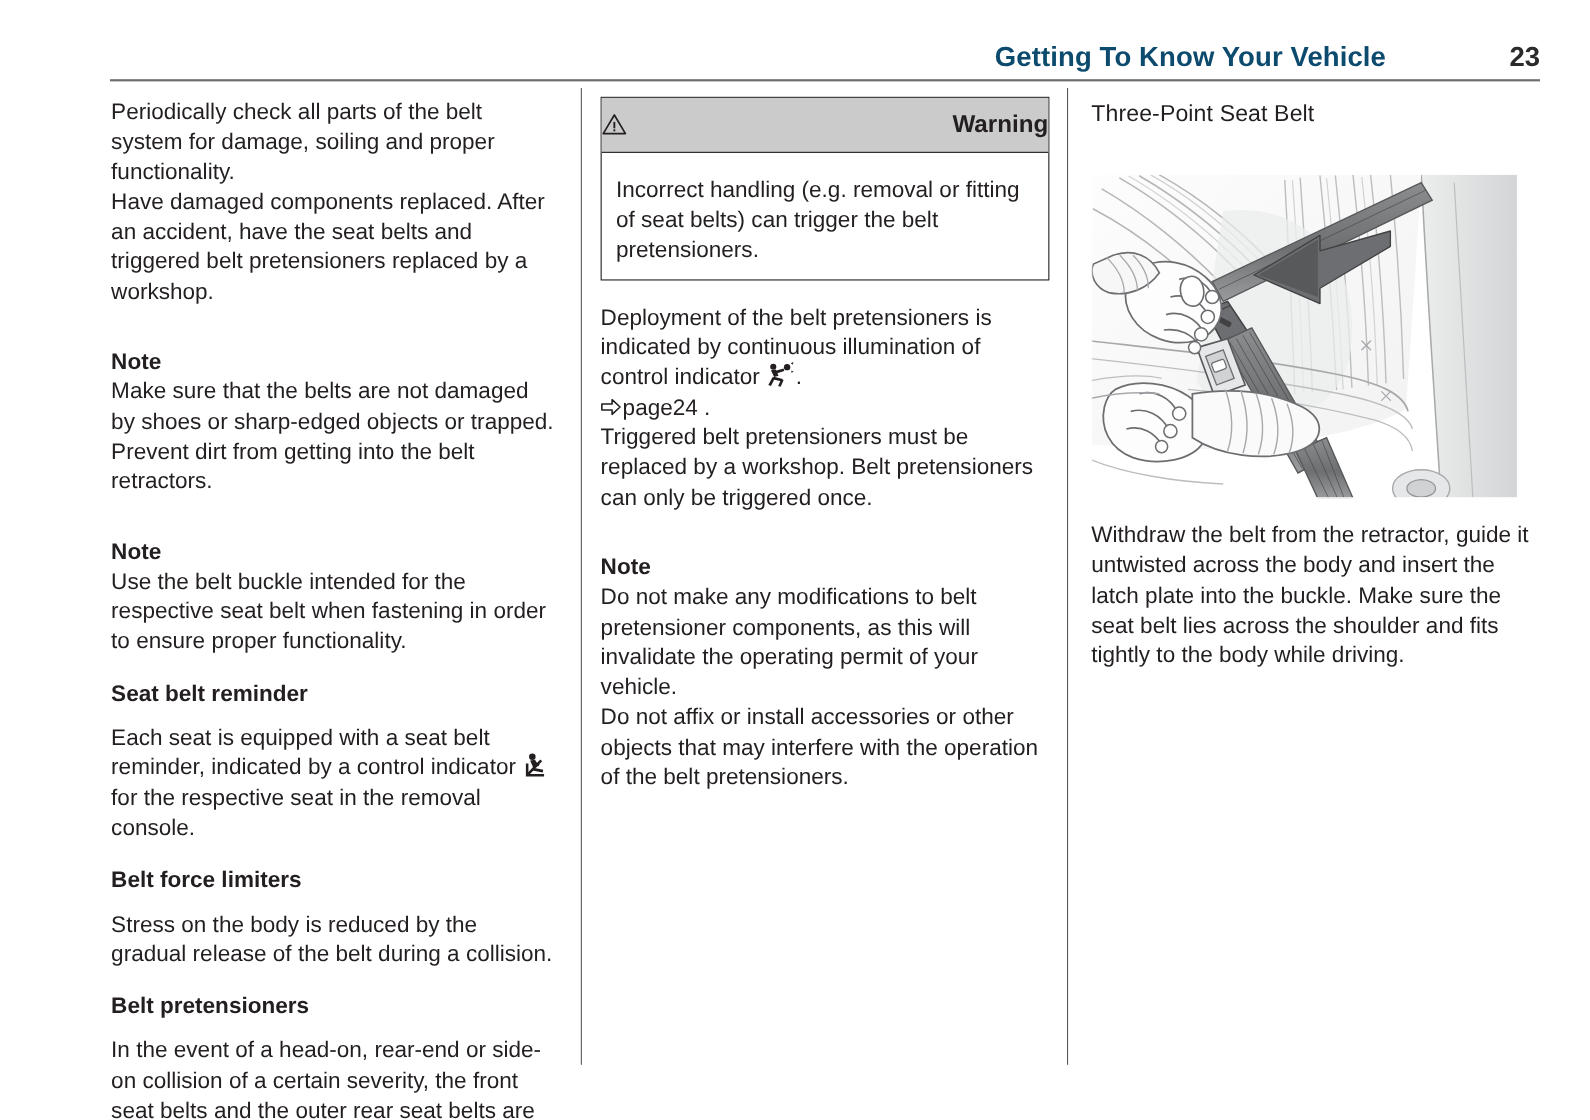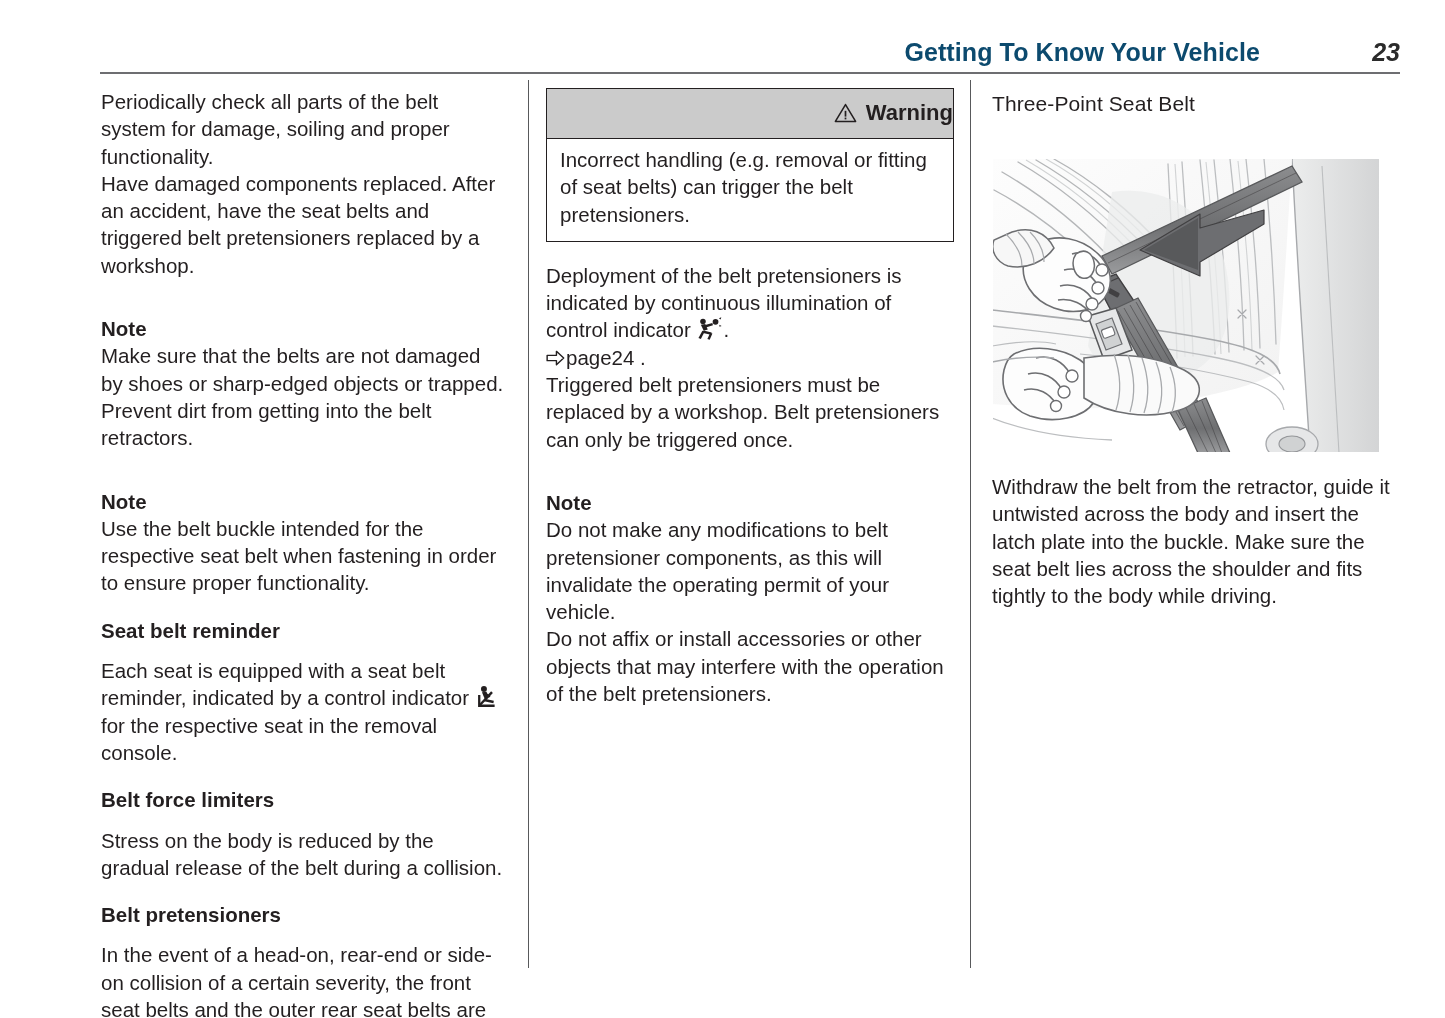--- a/index.html
+++ b/index.html
@@ -34,21 +34,20 @@
     white-space: nowrap;
     color: #0c4a6e;
   }
   .page-header .folio {
     position: absolute;
     right: 0;
     top: 0;
     font-size: 25px;
     font-weight: bold;
     color: #2b2b2b;
-    font-style: italic;
   }
   .header-rule {
     position: absolute;
     left: 100px;
     top: 72px;
     width: 1300px;
     height: 2px;
     background: #6d6e71;
   }
 
@@ -116,26 +115,26 @@
   .warning-head {
     background: #cbcbcb;
     border-bottom: 1.6px solid #231f20;
     text-align: center;
     padding: 11px 0 12px 0;
     font-size: 22px;
     line-height: 26px;
     color: #231f20;
     display: flex;
     align-items: center;
-    justify-content: flex-end;
+    justify-content: space-between;
     gap: 9px;
   }
   .warning-head .wlabel { font-weight: bold; }
   .warning-body {
-    padding: 7px 13px 13px 13px;
+    padding: 20px 13px 13px 13px;
     font-size: 20.5px;
     line-height: 27.3px;
   }
   .tri-icon { display: inline-block; line-height: 0; }
 
   
   .inline-icon {
     display: inline-block;
     vertical-align: -4px;
     line-height: 0;

